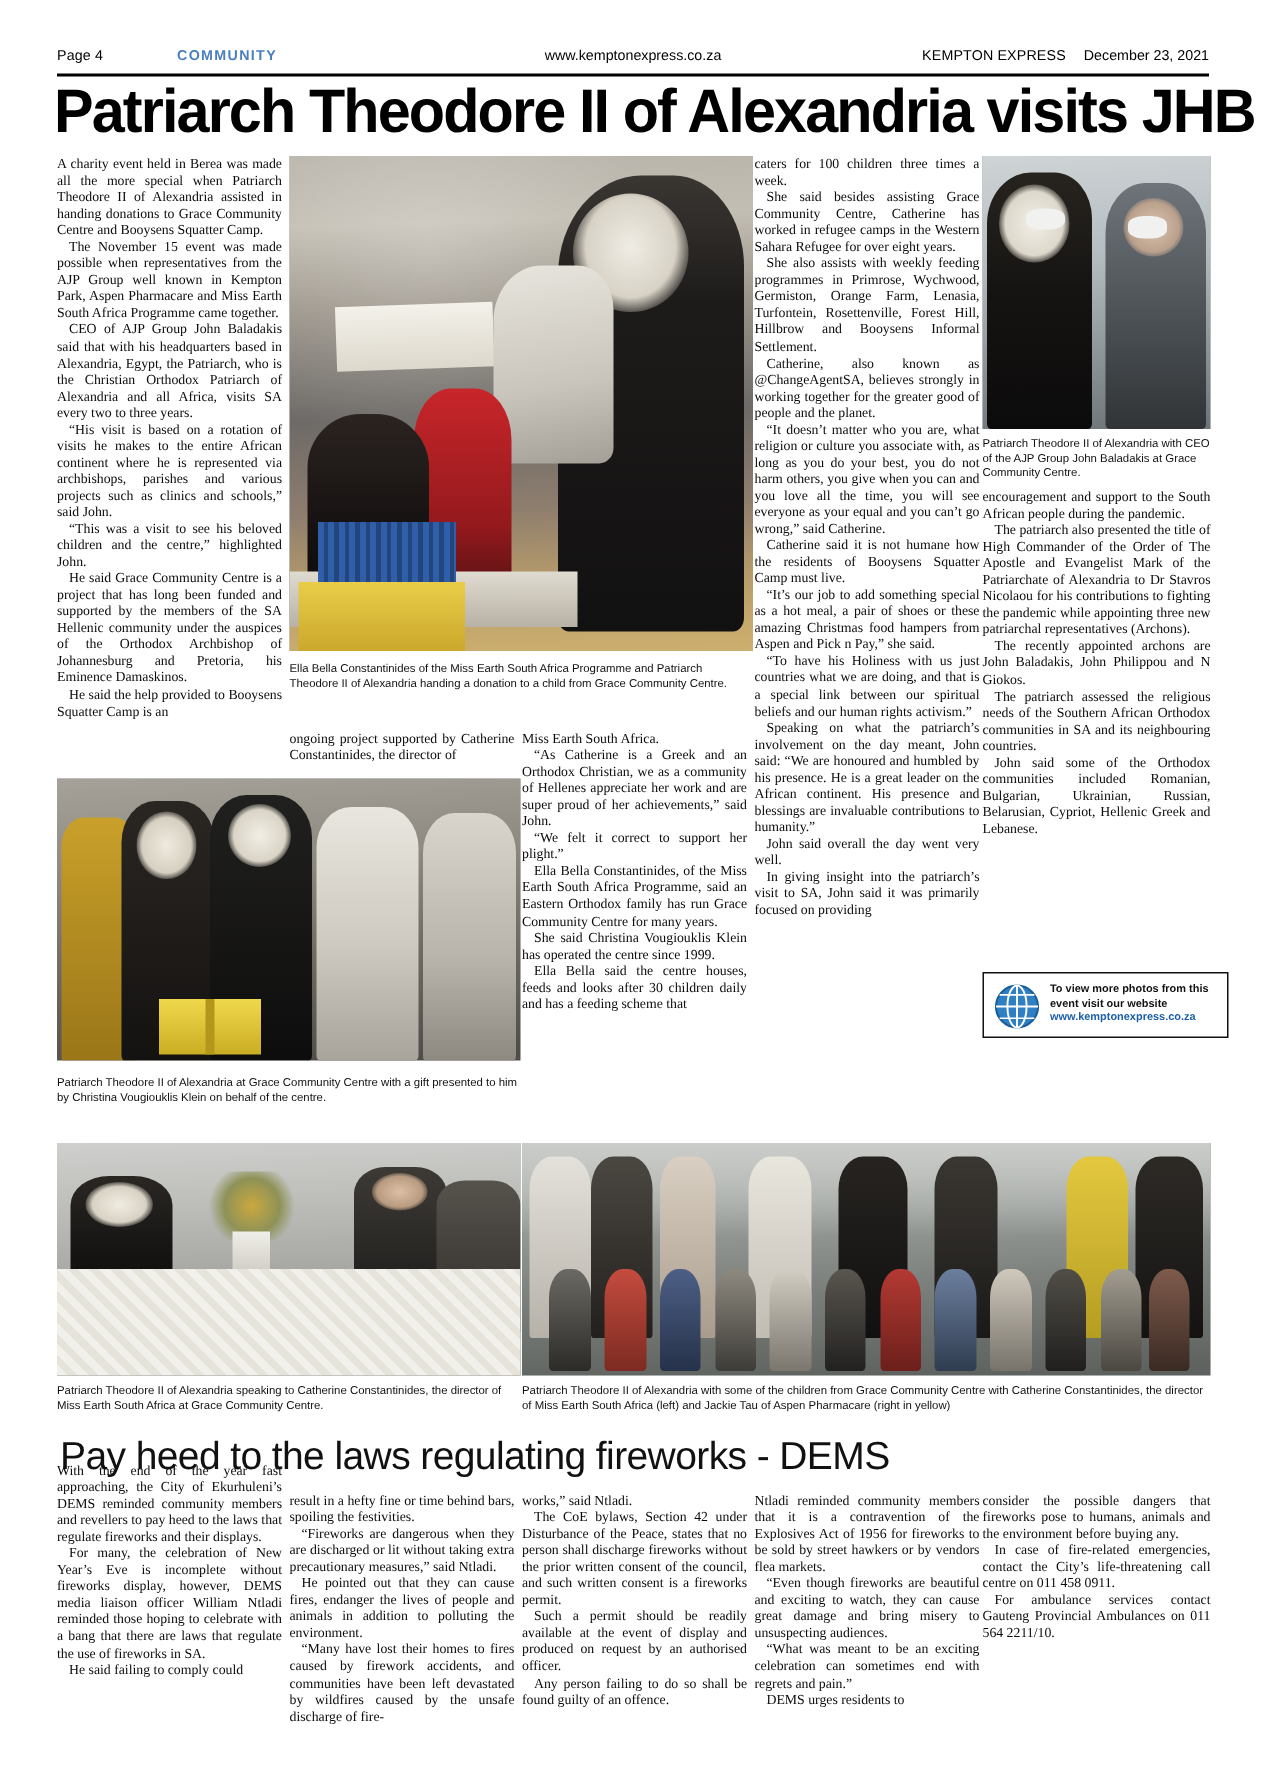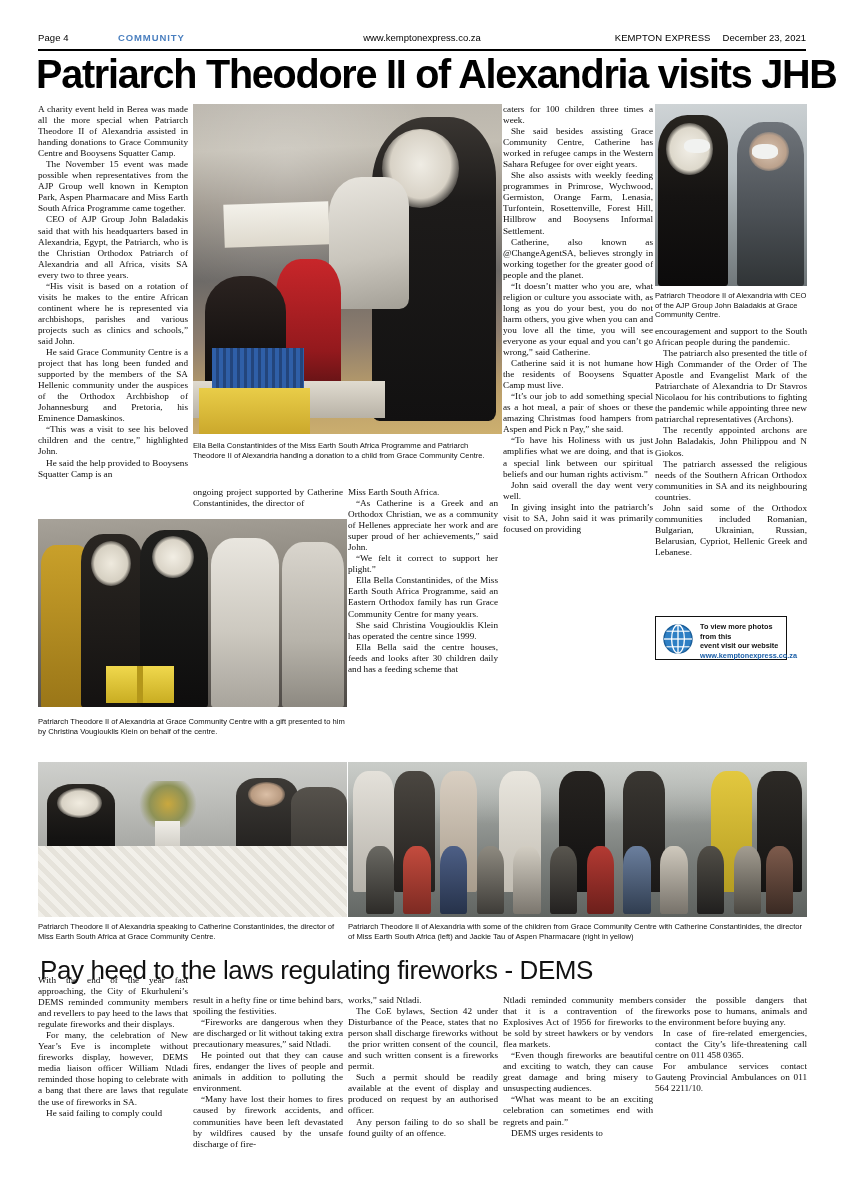--- a/index.html
+++ b/index.html
@@ -312,22 +312,22 @@
   </div>
   <div class="mh-rule"></div>
 
   <div class="headline1">Patriarch Theodore II of Alexandria visits JHB</div>
 
   <div class="col" style="left:38px; top:104px; width:150px;">
     <p class="first">A charity event held in Berea was made all the more special when Patriarch Theodore II of Alexandria assisted in handing donations to Grace Community Centre and Booysens Squatter Camp.</p>
     <p>The November 15 event was made possible when representatives from the AJP Group well known in Kempton Park, Aspen Pharmacare and Miss Earth South Africa Programme came together.</p>
     <p>CEO of AJP Group John Baladakis said that with his headquarters based in Alexandria, Egypt, the Patriarch, who is the Christian Orthodox Patriarch of Alexandria and all Africa, visits SA every two to three years.</p>
     <p>“His visit is based on a rotation of visits he makes to the entire African continent where he is represented via archbishops, parishes and various projects such as clinics and schools,” said John.</p>
+    <p>“This was a visit to see his beloved children and the centre,” highlighted John.</p>
     <p>He said Grace Community Centre is a project that has long been funded and supported by the members of the SA Hellenic community under the auspices of the Orthodox Archbishop of Johannesburg and Pretoria, his Eminence Damaskinos.</p>
-    <p>“This was a visit to see his beloved children and the centre,” highlighted John.</p>
     <p>He said the help provided to Booysens Squatter Camp is an</p>
   </div>
 
   <div class="photo ph1" style="left:193px; top:104px; width:309px; height:330px;">
     <div class="ph-inner">
       <div class="poster"></div>
       <div class="figA"></div>
       <div class="figC"></div>
       <div class="figB"></div>
       <div class="figD"></div>
@@ -362,34 +362,35 @@
   </div>
 
   <div class="col" style="left:503px; top:104px; width:150px;">
     <p class="first">caters for 100 children three times a week.</p>
     <p>She said besides assisting Grace Community Centre, Catherine has worked in refugee camps in the Western Sahara Refugee for over eight years.</p>
     <p>She also assists with weekly feeding programmes in Primrose, Wychwood, Germiston, Orange Farm, Lenasia, Turfontein, Rosettenville, Forest Hill, Hillbrow and Booysens Informal Settlement.</p>
     <p>Catherine, also known as @ChangeAgentSA, believes strongly in working together for the greater good of people and the planet.</p>
     <p>“It doesn’t matter who you are, what religion or culture you associate with, as long as you do your best, you do not harm others, you give when you can and you love all the time, you will see everyone as your equal and you can’t go wrong,” said Catherine.</p>
     <p>Catherine said it is not humane how the residents of Booysens Squatter Camp must live.</p>
     <p>“It’s our job to add something special as a hot meal, a pair of shoes or these amazing Christmas food hampers from Aspen and Pick n Pay,” she said.</p>
-    <p>“To have his Holiness with us just amplifies what we are doing, and that is a special link between our spiritual beliefs and our human rights activism.”</p>
+    <p>“To have his Holiness with us just countries what we are doing, and that is a special link between our spiritual beliefs and our human rights activism.”</p>
+    <p>Speaking on what the patriarch’s involvement on the day meant, John said: “We are honoured and humbled by his presence. He is a great leader on the African continent. His presence and blessings are invaluable contributions to humanity.”</p>
     <p>John said overall the day went very well.</p>
     <p>In giving insight into the patriarch’s visit to SA, John said it was primarily focused on providing</p>
   </div>
 
   <div class="col" style="left:655px; top:326px; width:152px;">
     <p class="first">encouragement and support to the South African people during the pandemic.</p>
     <p>The patriarch also presented the title of High Commander of the Order of The Apostle and Evangelist Mark of the Patriarchate of Alexandria to Dr Stavros Nicolaou for his contributions to fighting the pandemic while appointing three new patriarchal representatives (Archons).</p>
     <p>The recently appointed archons are John Baladakis, John Philippou and N Giokos.</p>
     <p>The patriarch assessed the religious needs of the Southern African Orthodox communities in SA and its neighbouring countries.</p>
     <p>John said some of the Orthodox communities included Romanian, Bulgarian, Ukrainian, Russian, Belarusian, Cypriot, Hellenic Greek and Lebanese.</p>
   </div>
 
-  <div class="promo" style="left:655px; top:616px; width:132px; height:44px;">
+  <div class="promo" style="left:655px; top:648px; width:164px; height:44px;">
     <span class="globe">
       <svg width="32" height="32" viewBox="0 0 32 32">
         <circle cx="16" cy="16" r="14" fill="#2e7fc4" stroke="#1a5e99" stroke-width="1.4"></circle>
         <ellipse cx="16" cy="16" rx="6.4" ry="14" fill="none" stroke="#ffffff" stroke-width="1.3"></ellipse>
         <line x1="2" y1="16" x2="30" y2="16" stroke="#ffffff" stroke-width="1.3"></line>
         <path d="M4.4 8.2 H27.6" fill="none" stroke="#ffffff" stroke-width="1.1"></path>
         <path d="M4.4 23.8 H27.6" fill="none" stroke="#ffffff" stroke-width="1.1"></path>
         <line x1="16" y1="2" x2="16" y2="30" stroke="#ffffff" stroke-width="1.3"></line>
       </svg>
     </span>
@@ -475,17 +476,17 @@
 
   <div class="col" style="left:503px; top:995px; width:150px;">
     <p class="first">Ntladi reminded community members that it is a contravention of the Explosives Act of 1956 for fireworks to be sold by street hawkers or by vendors flea markets.</p>
     <p>“Even though fireworks are beautiful and exciting to watch, they can cause great damage and bring misery to unsuspecting audiences.</p>
     <p>“What was meant to be an exciting celebration can sometimes end with regrets and pain.”</p>
     <p>DEMS urges residents to</p>
   </div>
 
   <div class="col" style="left:655px; top:995px; width:152px;">
     <p class="first">consider the possible dangers that fireworks pose to humans, animals and the environment before buying any.</p>
-    <p>In case of fire-related emergencies, contact the City’s life-threatening call centre on 011 458 0365.</p>
+    <p>In case of fire-related emergencies, contact the City’s life-threatening call centre on 011 458 0911.</p>
     <p>For ambulance services contact Gauteng Provincial Ambulances on 011 564 2211/10.</p>
   </div>
 
 </div>
 
 </body></html>

